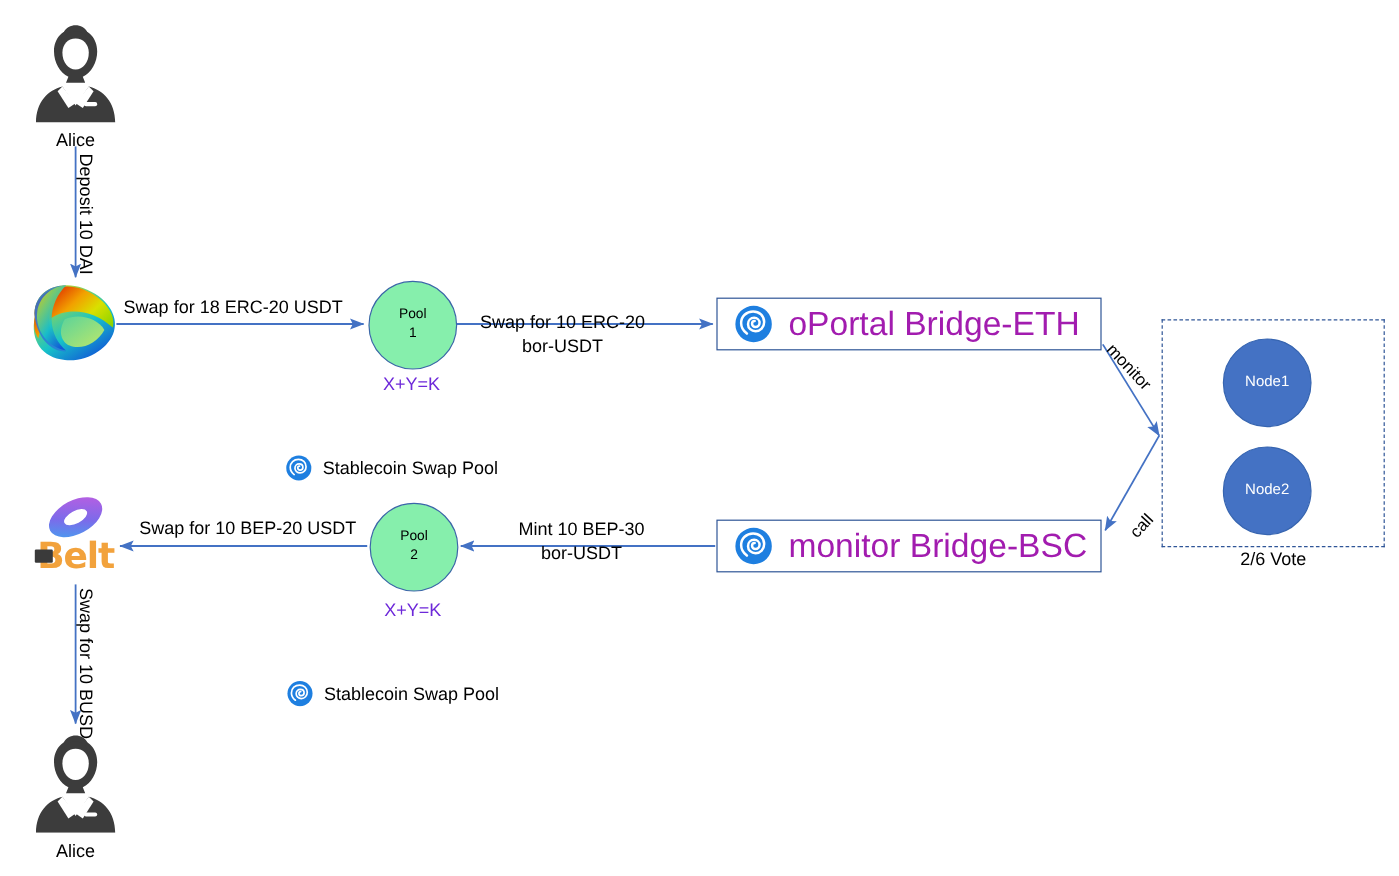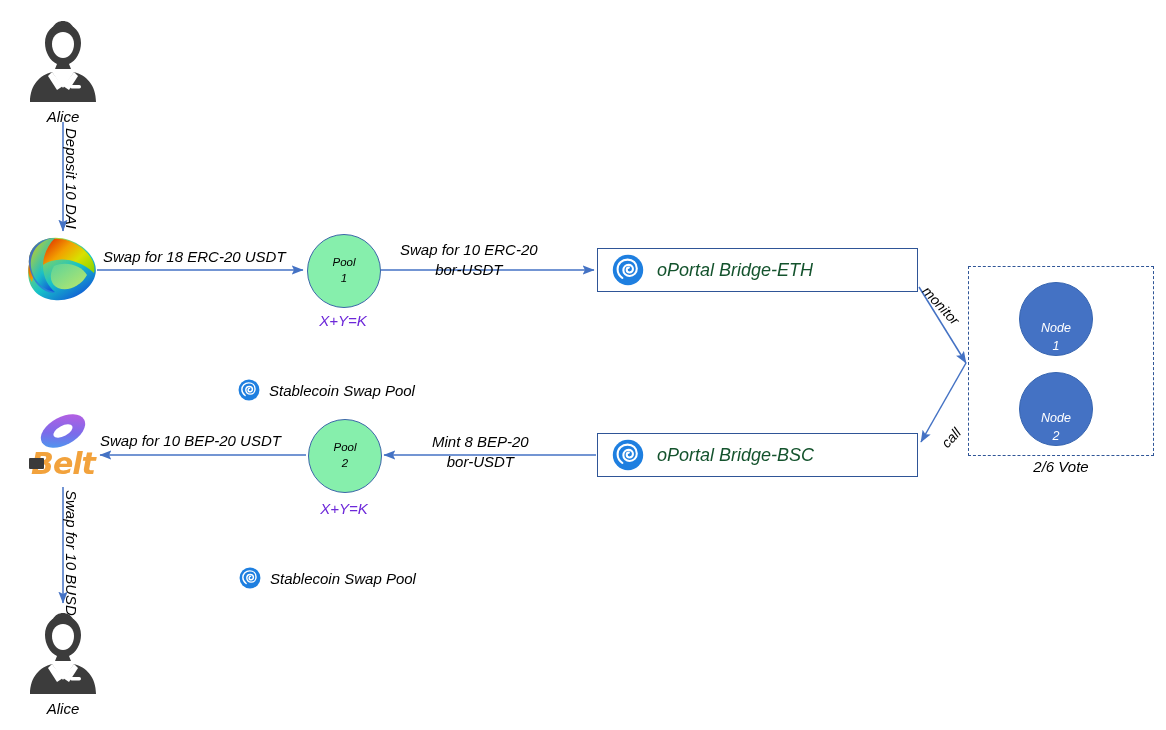--- a/index.html
+++ b/index.html
@@ -8,21 +8,21 @@
     color:#000000;
     -webkit-font-smoothing:antialiased;
   }
   #canvas{
     position:relative;
     width:1166px;
     height:730px;
     background:#ffffff;
     overflow:hidden;
   }
-  .abs{position:absolute;font-style:italic;}
+  .abs{position:absolute;}
   .lbl{
     font-size:15px;
     line-height:1.25;
     color:#000;
     white-space:nowrap;
   }
   .lbl-2l{
     font-size:15px;
     line-height:1.3;
     color:#000;
@@ -84,42 +84,42 @@
   
   .bridge-box{
     border:1.3px solid #2F5597;
     background:#ffffff;
     display:flex;
     align-items:center;
     padding-left:14px;
     box-sizing:border-box;
   }
   .bridge-title{
-    font-size:18px;
-    color:#14532d;
+    font-size:28px;
+    color:#a21caf;
     margin-left:13px;
     white-space:nowrap;
   }
 
   
   .node-box{
     border:1.5px dashed #2F5597;
     background:#ffffff;
     box-sizing:border-box;
   }
   .node-circle{
     width:72px;height:72px;
     border-radius:50%;
     background:#4472C4;
     border:1px solid #3765B0;
     color:#ffffff;
     display:flex;
-    flex-direction:column;
+    flex-direction:row;
     align-items:center;
-    justify-content:flex-end;
+    justify-content:center;
     font-size:12.5px;
     line-height:1.4;
   }
   .vote-label{
     font-size:15px;
     text-align:center;
     color:#000;
     width:186px;
   }
 
@@ -241,21 +241,21 @@
   </div>
   <div class="abs pool-sub" style="left:293px;top:312px;width:100px;">X+Y=K</div>
   <div class="abs sp-row" style="left:238px;top:335px;">
     <svg width="22" height="22" viewBox="0 0 40 40">
       <circle cx="20" cy="20" r="19" fill="#1E7FE0"></circle>
       <path d="M13 30 C9 27 7 23 7 19 C7 12 12.5 7 19.5 7 C26 7 31 11.5 31 18 C31 23.5 27 27.5 22 27.5 C17.6 27.5 14.2 24.4 14.2 20.2 C14.2 16.4 17 13.6 20.6 13.6 C23.8 13.6 26.2 15.9 26.2 18.8 C26.2 21.3 24.3 23.2 21.9 23.2 C19.9 23.2 18.4 21.7 18.4 19.8 C18.4 18.2 19.6 17 21.1 17" fill="none" stroke="#ffffff" stroke-width="2.6" stroke-linecap="round"></path>
     </svg>
     <span class="sp-text">Stablecoin Swap Pool</span>
   </div>
 
-  <div class="abs lbl-2l" style="left:400px;top:240px;">
+  <div class="abs lbl-2l" style="left:400px;top:259px;">
     <div>Swap for 10 ERC-20</div>
     <div>bor-USDT</div>
   </div>
 
   <div class="abs bridge-box" style="left:597px;top:248px;width:321px;height:44px;">
     <svg width="32" height="32" viewBox="0 0 40 40">
       <circle cx="20" cy="20" r="19" fill="#1E7FE0"></circle>
       <path d="M13 30 C9 27 7 23 7 19 C7 12 12.5 7 19.5 7 C26 7 31 11.5 31 18 C31 23.5 27 27.5 22 27.5 C17.6 27.5 14.2 24.4 14.2 20.2 C14.2 16.4 17 13.6 20.6 13.6 C23.8 13.6 26.2 15.9 26.2 18.8 C26.2 21.3 24.3 23.2 21.9 23.2 C19.9 23.2 18.4 21.7 18.4 19.8 C18.4 18.2 19.6 17 21.1 17" fill="none" stroke="#ffffff" stroke-width="2.6" stroke-linecap="round"></path>
     </svg>
     <span class="bridge-title">oPortal Bridge-ETH</span>
@@ -278,42 +278,42 @@
     <span>Node</span>
     <span>2</span>
   </div>
   <div class="abs vote-label" style="left:968px;top:458px;">2/6 Vote</div>
 
   <div class="abs bridge-box" style="left:597px;top:433px;width:321px;height:44px;">
     <svg width="32" height="32" viewBox="0 0 40 40">
       <circle cx="20" cy="20" r="19" fill="#1E7FE0"></circle>
       <path d="M13 30 C9 27 7 23 7 19 C7 12 12.5 7 19.5 7 C26 7 31 11.5 31 18 C31 23.5 27 27.5 22 27.5 C17.6 27.5 14.2 24.4 14.2 20.2 C14.2 16.4 17 13.6 20.6 13.6 C23.8 13.6 26.2 15.9 26.2 18.8 C26.2 21.3 24.3 23.2 21.9 23.2 C19.9 23.2 18.4 21.7 18.4 19.8 C18.4 18.2 19.6 17 21.1 17" fill="none" stroke="#ffffff" stroke-width="2.6" stroke-linecap="round"></path>
     </svg>
-    <span class="bridge-title">oPortal Bridge-BSC</span>
+    <span class="bridge-title">monitor Bridge-BSC</span>
   </div>
 
   <div class="abs lbl-2l" style="left:432px;top:432px;">
-    <div>Mint 8 BEP-20</div>
+    <div>Mint 10 BEP-30</div>
     <div>bor-USDT</div>
   </div>
 
   <div class="abs pool" style="left:308px;top:419px;">
     <span>Pool</span>
     <span>2</span>
   </div>
   <div class="abs pool-sub" style="left:294px;top:500px;width:100px;">X+Y=K</div>
   <div class="abs sp-row" style="left:239px;top:523px;">
     <svg width="22" height="22" viewBox="0 0 40 40">
       <circle cx="20" cy="20" r="19" fill="#1E7FE0"></circle>
       <path d="M13 30 C9 27 7 23 7 19 C7 12 12.5 7 19.5 7 C26 7 31 11.5 31 18 C31 23.5 27 27.5 22 27.5 C17.6 27.5 14.2 24.4 14.2 20.2 C14.2 16.4 17 13.6 20.6 13.6 C23.8 13.6 26.2 15.9 26.2 18.8 C26.2 21.3 24.3 23.2 21.9 23.2 C19.9 23.2 18.4 21.7 18.4 19.8 C18.4 18.2 19.6 17 21.1 17" fill="none" stroke="#ffffff" stroke-width="2.6" stroke-linecap="round"></path>
     </svg>
     <span class="sp-text">Stablecoin Swap Pool</span>
   </div>
 
-  <div class="abs lbl" style="left:100px;top:432px;">Swap for 10 BEP-20  USDT</div>
+  <div class="abs lbl" style="left:116px;top:432px;">Swap for 10 BEP-20  USDT</div>
 
   <div class="abs belt-wrap" style="left:20px;top:411px;">
     <svg class="belt-torus" viewBox="0 0 56 40">
       <defs>
         <linearGradient id="beltG" x1="0" y1="1" x2="1" y2="0">
           <stop offset="0" stop-color="#3BA9F0"></stop>
           <stop offset="0.45" stop-color="#7B6BEA"></stop>
           <stop offset="1" stop-color="#C75BE0"></stop>
         </linearGradient>
       </defs>

